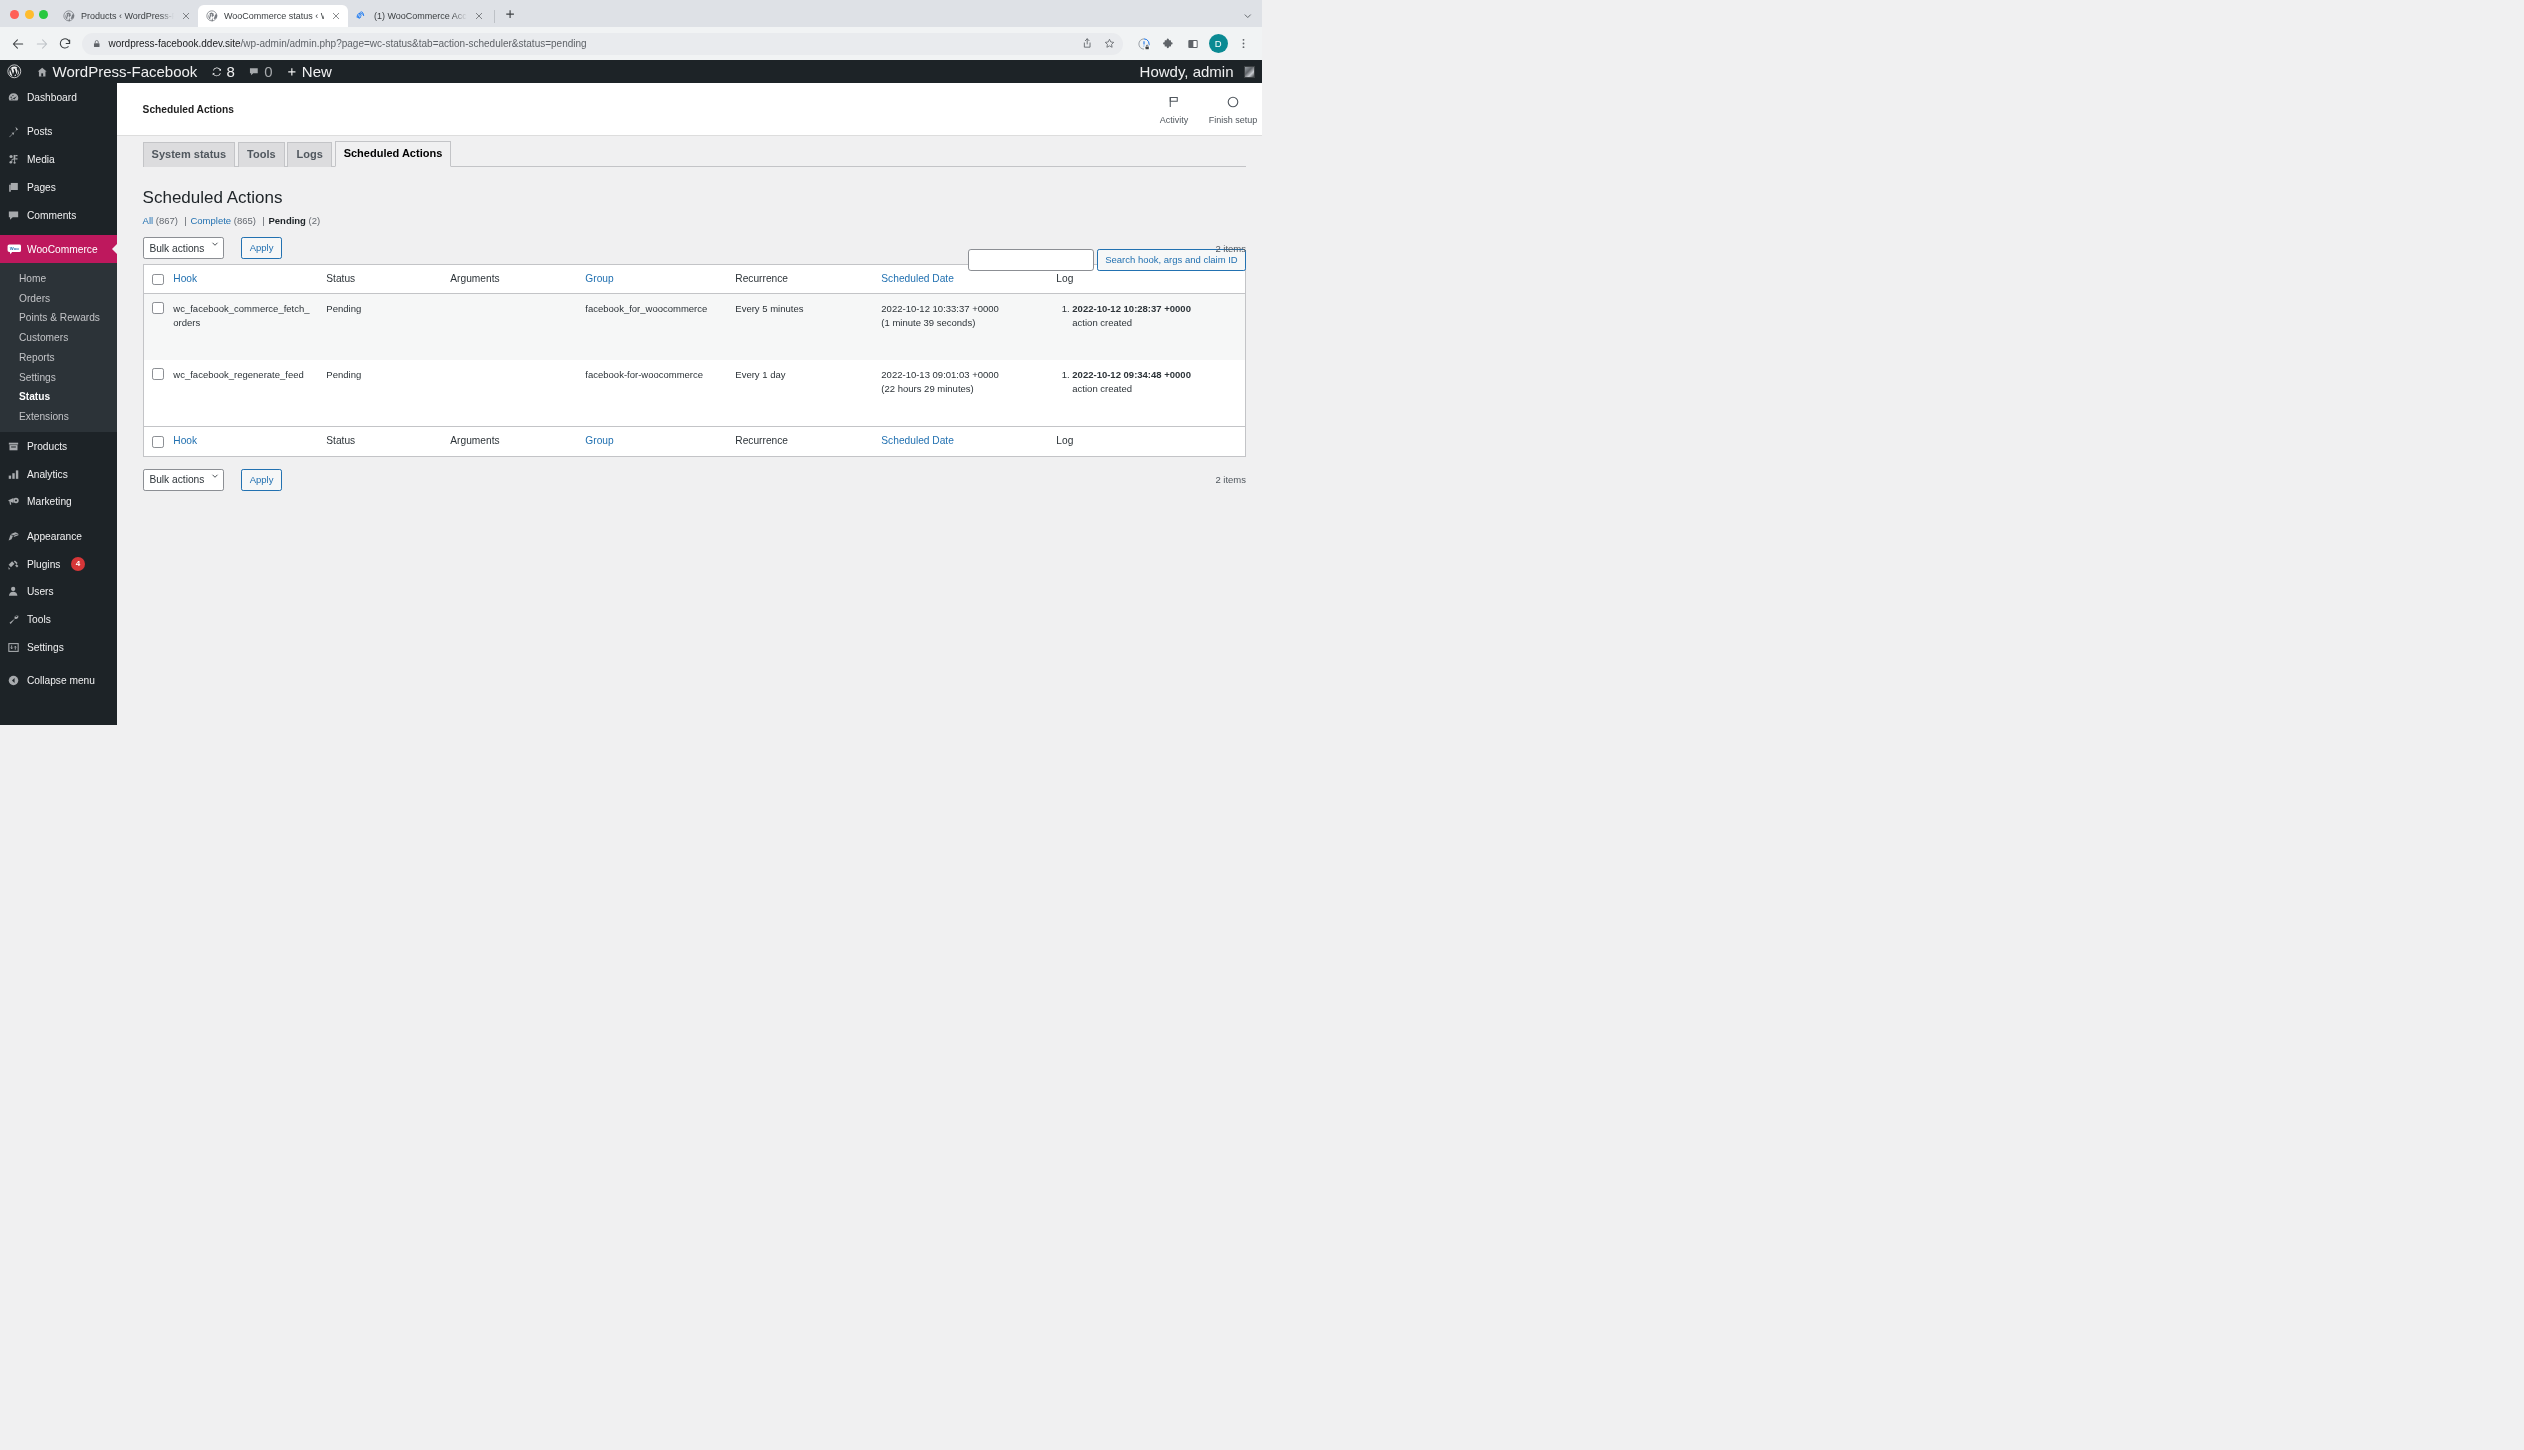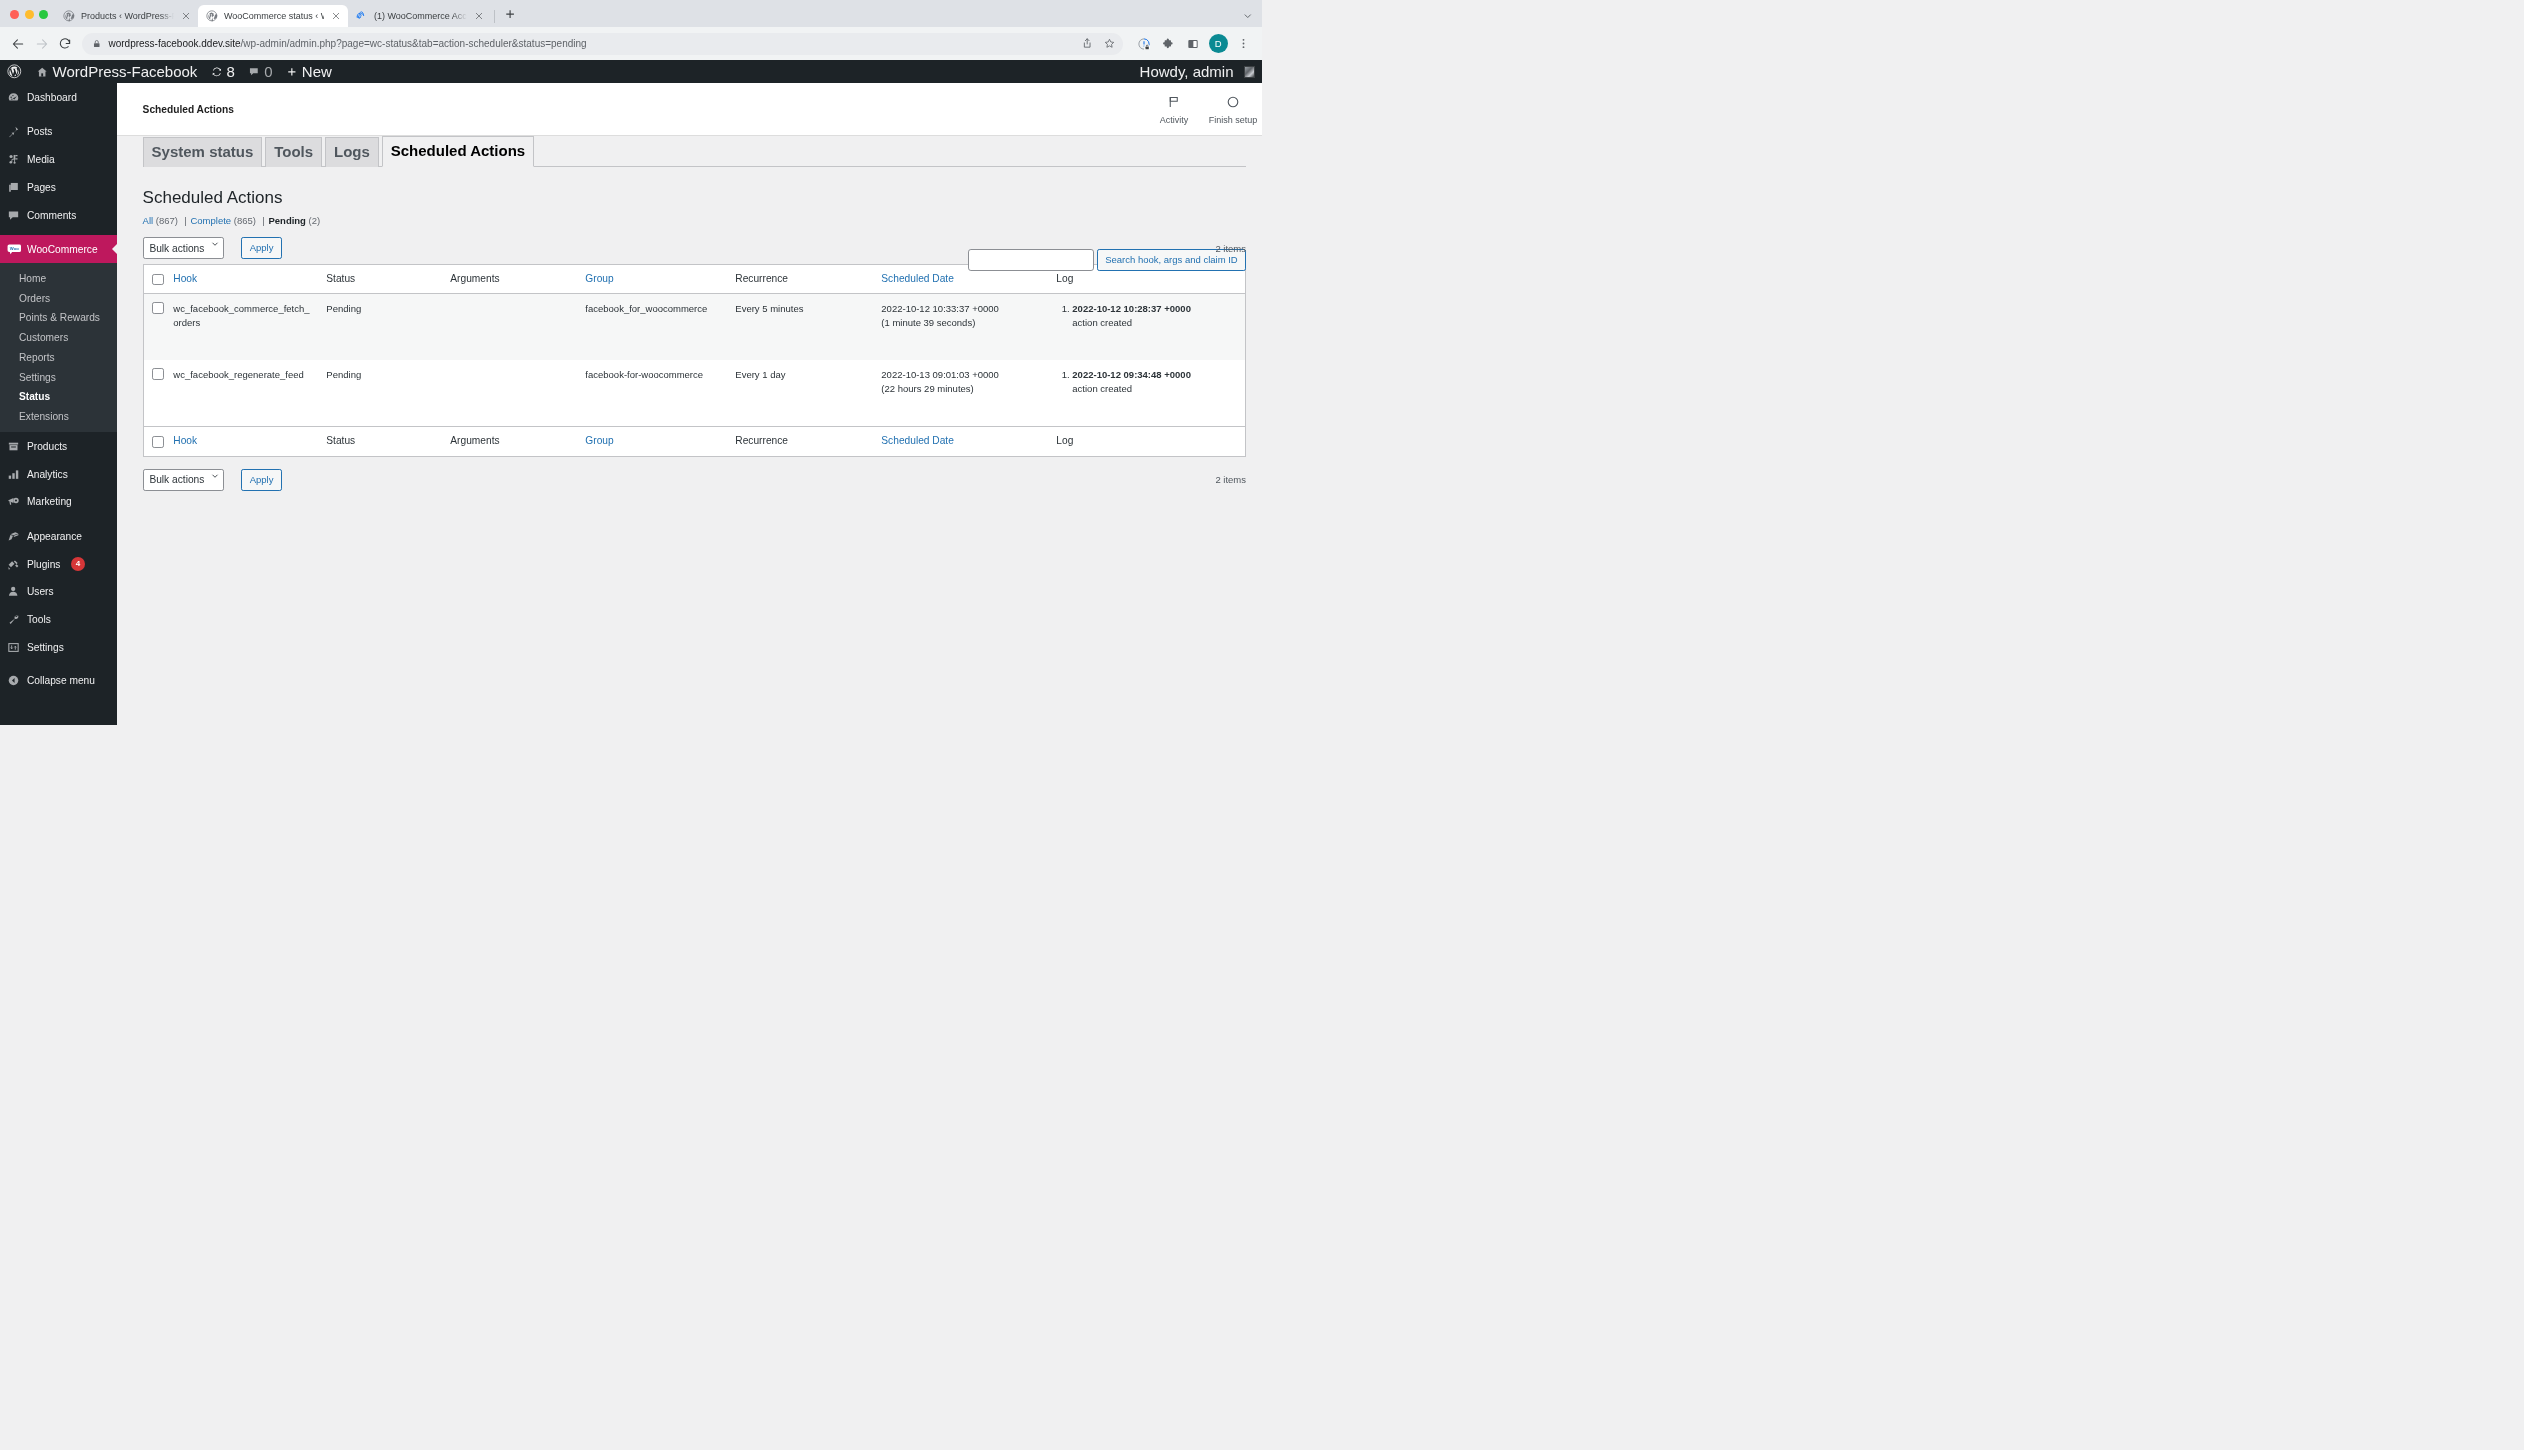--- a/index.html
+++ b/index.html
@@ -153,21 +153,21 @@
   }
 
   
   .nav-tab-wrapper {
     margin:5.8px 0 0 25.6px; padding-left:0;
     border-bottom:0.7px solid #c3c4c7; display:flex; align-items:flex-end;
     height:25px; position:relative; margin-right:16px;
   }
   .nav-tab {
     background:#dcdcde; border:0.7px solid #c3c4c7; border-bottom:none;
-    color:#50575e; font-size:15px; font-weight:600;
+    color:#50575e; font-size:11px; font-weight:600;
     padding:5.1px 8px 5.8px; margin:0 2.9px -0.7px 0;
     line-height:1.2; text-decoration:none;
   }
   .nav-tab.active { background:#f0f0f1; color:#000; border-bottom:0.7px solid #f0f0f1; }
 
   
   .wrap { padding:0 16px 0 25.6px; }
   h1.pagetitle {
     font-size:17px; font-weight:400; color:#1d2327;
     margin:13px 0 0 0; padding:6.6px 0 2.9px 0; line-height:1.3;

